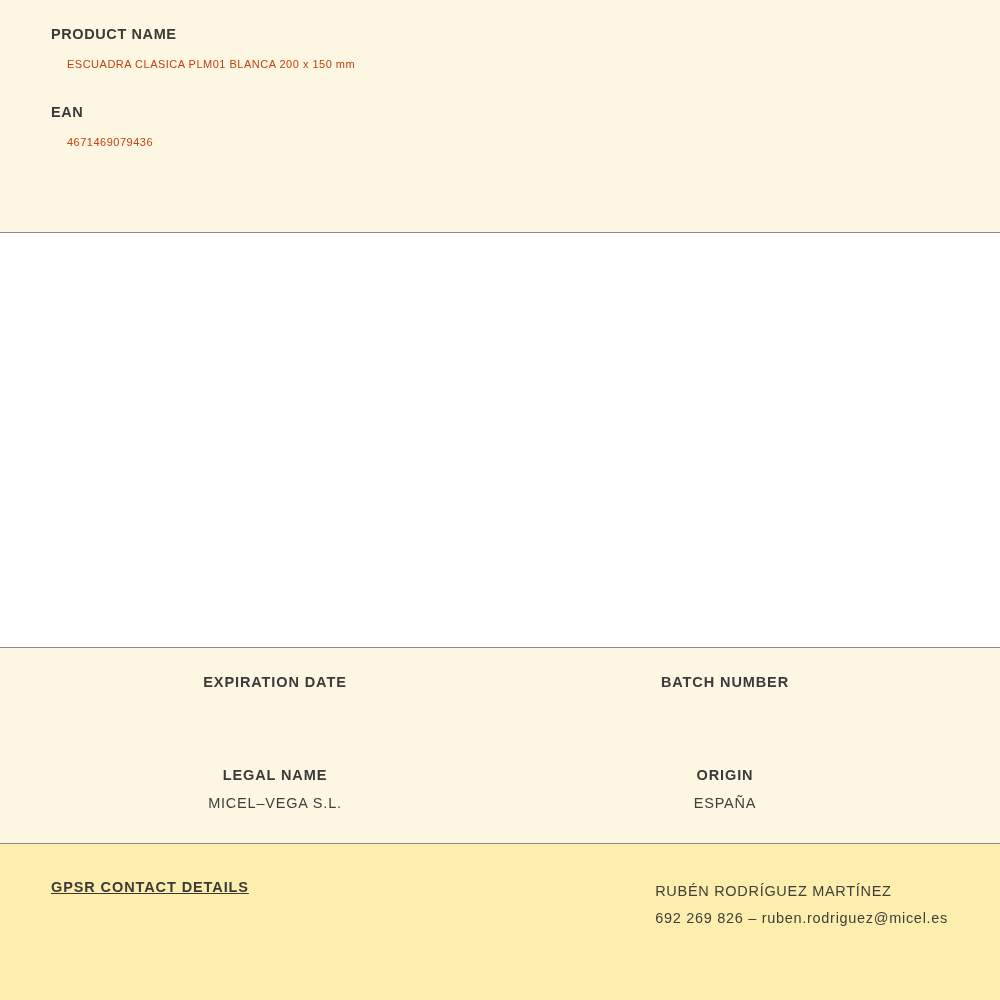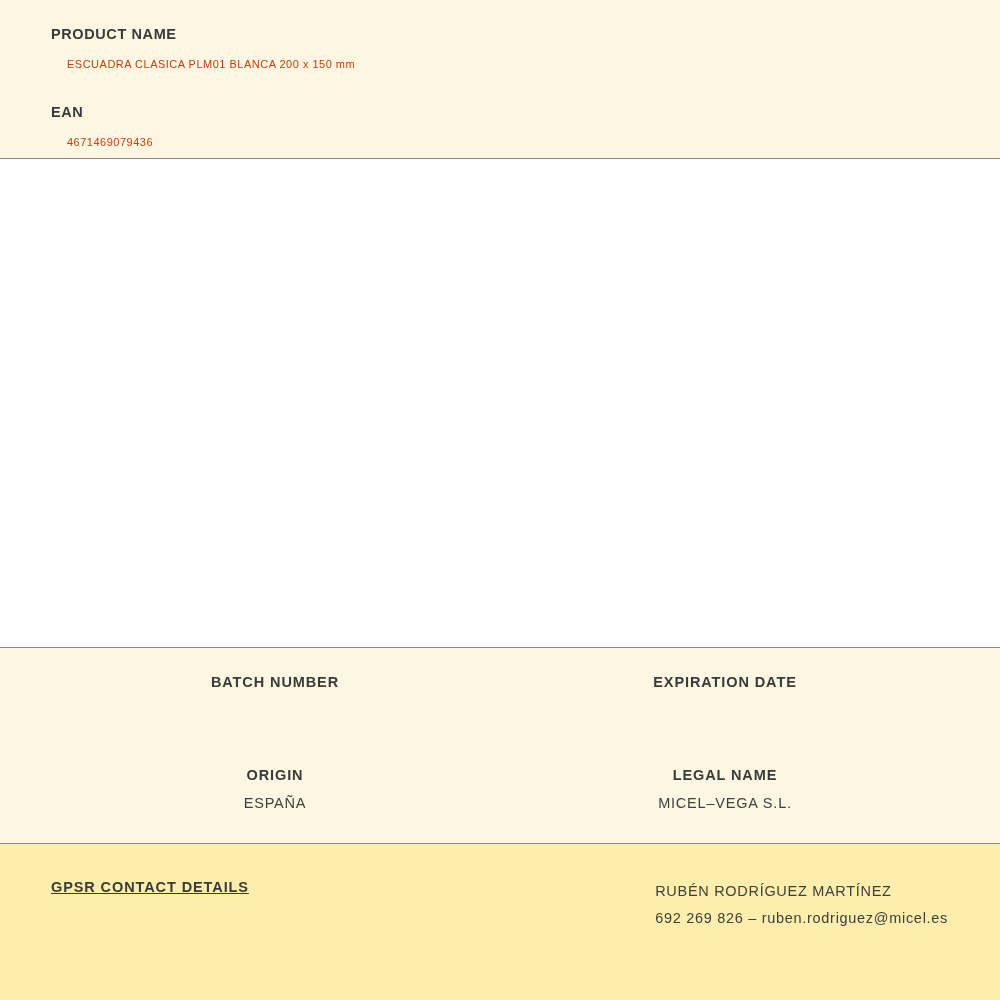--- a/index.html
+++ b/index.html
@@ -21,21 +21,21 @@
     display: flex;
     flex-direction: column;
     box-sizing: border-box;
   }
 
   
   .top-section {
     background: #fdf6e3;
     padding: 26px 50px 0 51px;
     box-sizing: border-box;
-    height: 159px;
+    height: 233px;
     border-bottom: 1px solid #8c8c86;
   }
   .field-label {
     font-size: 14.5px;
     font-weight: bold;
     letter-spacing: 0.6px;
     color: #3a3a38;
     margin: 0 0 12px 0;
   }
   .field-value {
@@ -146,36 +146,36 @@
       <p class="field-label">EAN</p>
       <p class="field-value">4671469079436</p>
     </div>
   </div>
 
   <div class="image-area"></div>
 
   <div class="data-section">
     <div class="data-grid data-row-1">
       <div>
-        <span class="cell-label">BATCH NUMBER</span>
+        <span class="cell-label">EXPIRATION DATE</span>
         <span class="cell-value"></span>
       </div>
       <div>
-        <span class="cell-label">EXPIRATION DATE</span>
+        <span class="cell-label">BATCH NUMBER</span>
         <span class="cell-value"></span>
       </div>
     </div>
     <div class="data-grid data-row-2">
       <div>
+        <span class="cell-label">LEGAL NAME</span>
+        <span class="cell-value">MICEL–VEGA S.L.</span>
+      </div>
+      <div>
         <span class="cell-label">ORIGIN</span>
         <span class="cell-value">ESPAÑA</span>
-      </div>
-      <div>
-        <span class="cell-label">LEGAL NAME</span>
-        <span class="cell-value">MICEL–VEGA S.L.</span>
       </div>
     </div>
   </div>
 
   <div class="footer">
     <div class="footer-label">GPSR CONTACT DETAILS</div>
     <div class="footer-contact">
       <div>RUBÉN RODRÍGUEZ MARTÍNEZ</div>
       <div>692 269 826 – ruben.rodriguez@micel.es</div>
     </div>

